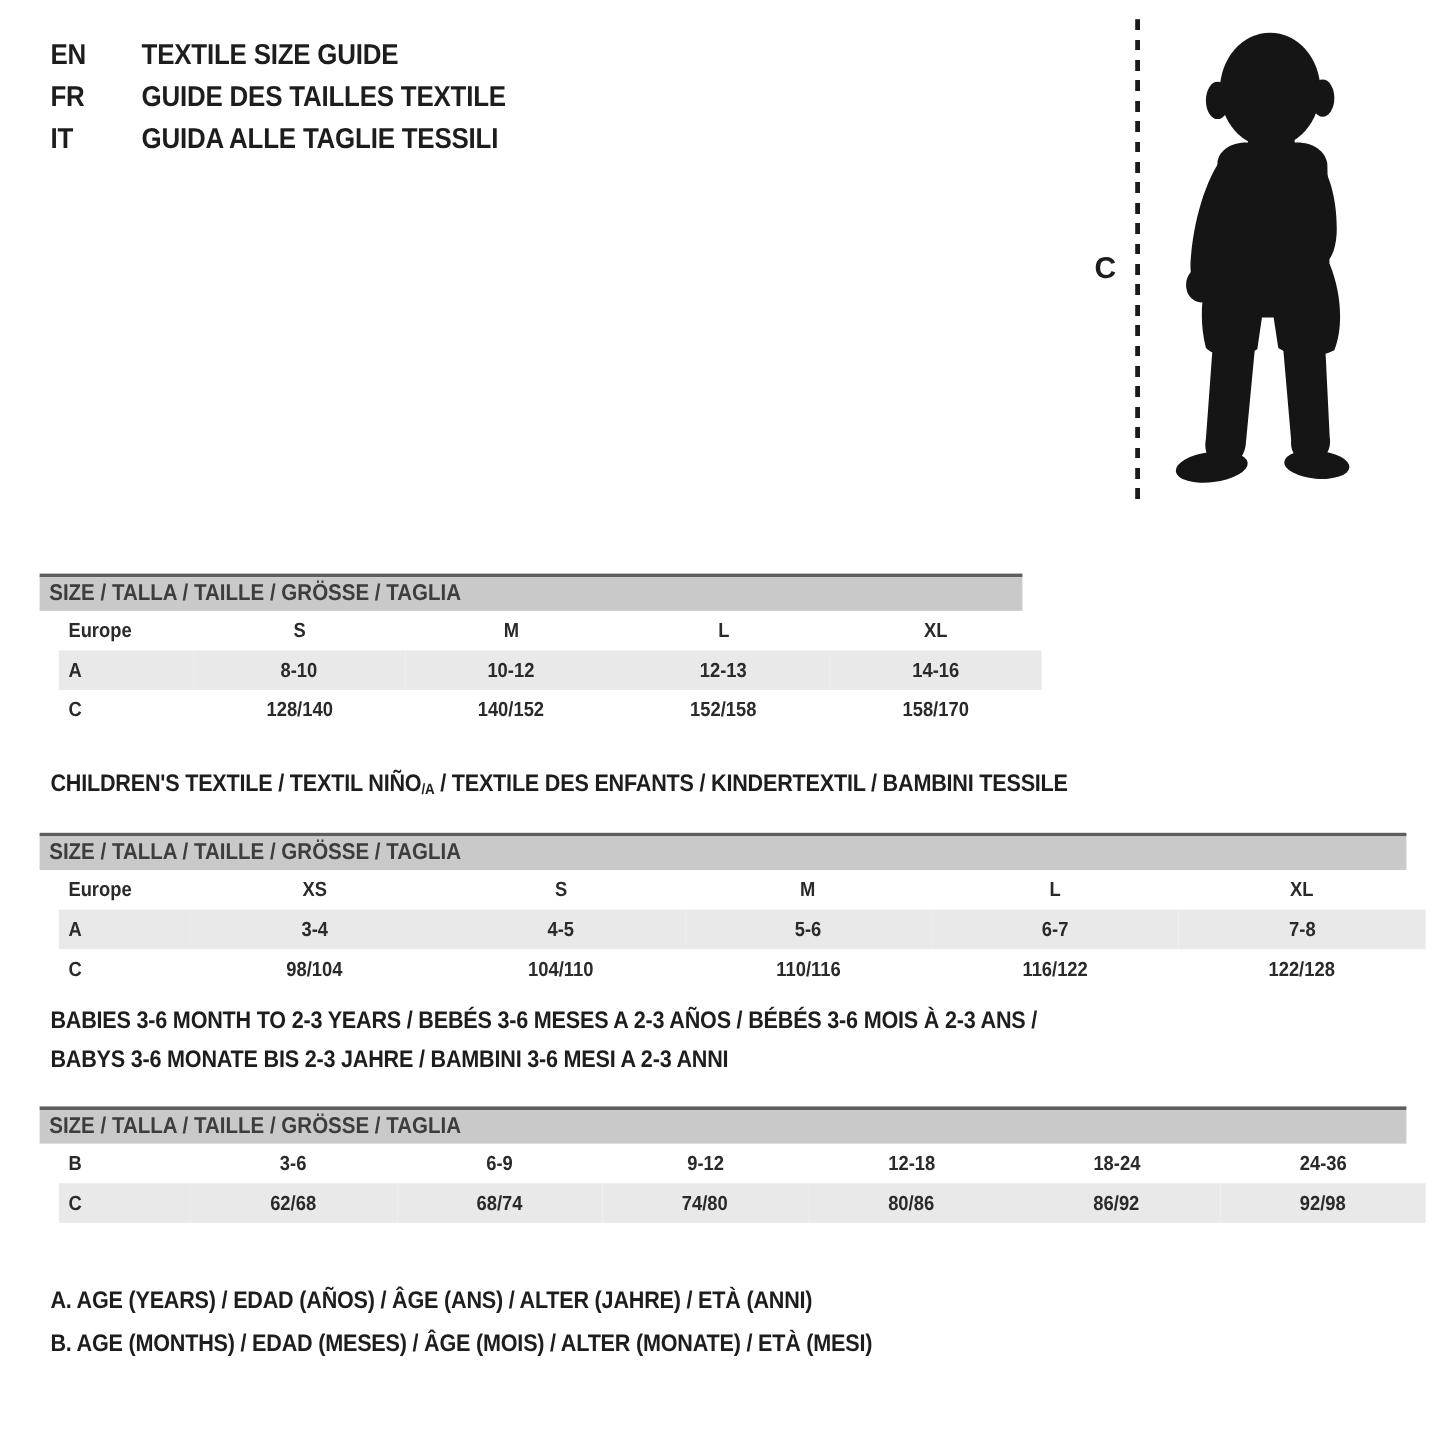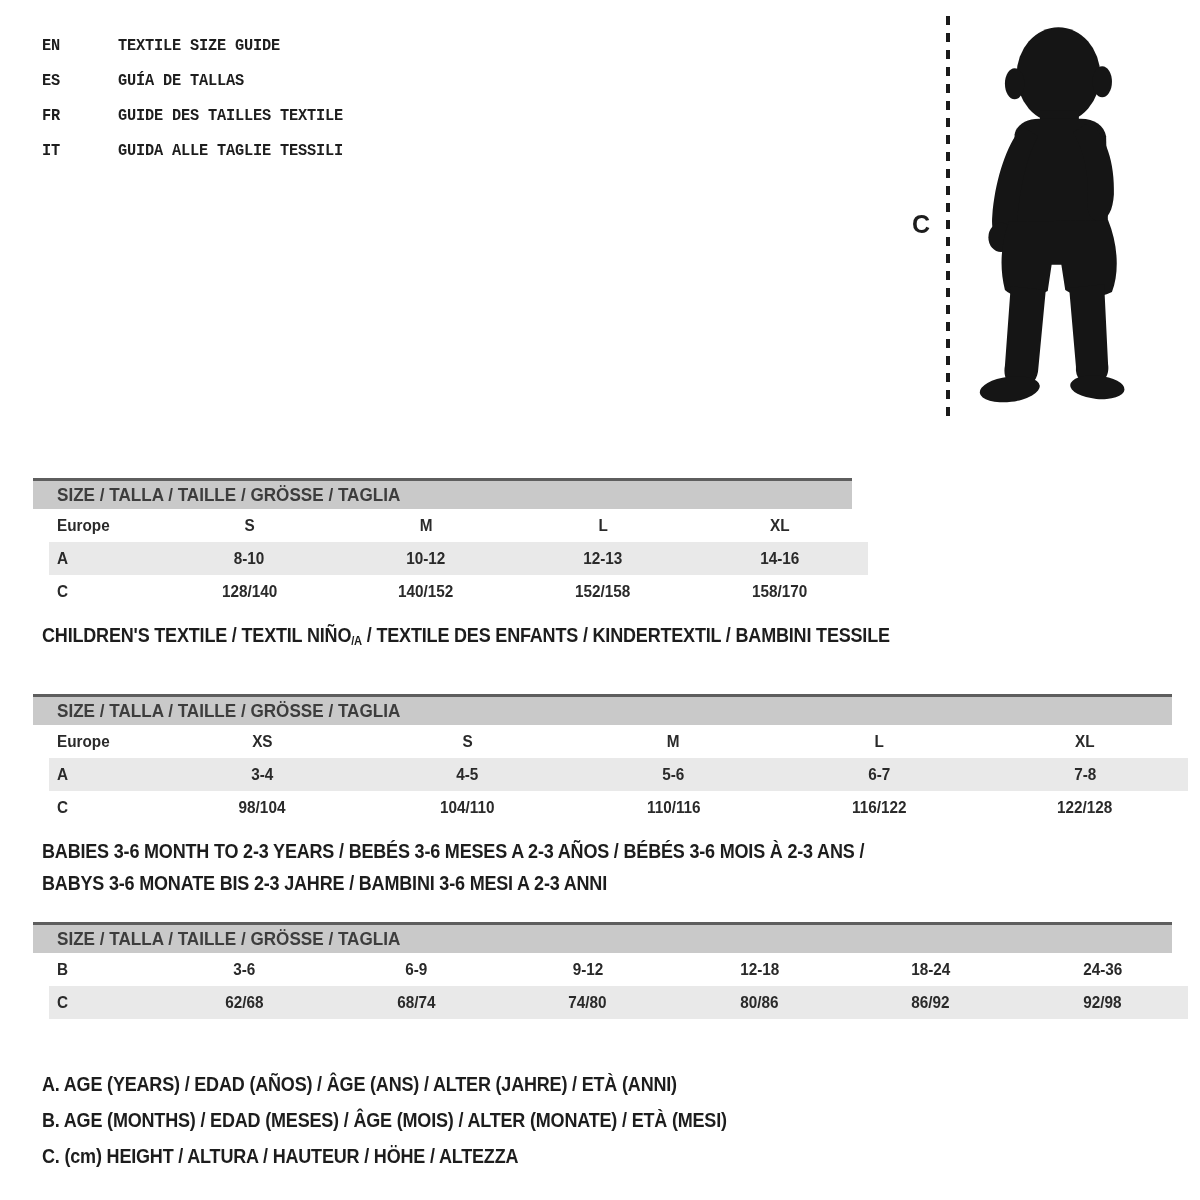--- a/index.html
+++ b/index.html
@@ -6,37 +6,37 @@
   .canvas {
     position:relative; width:1200px; height:1200px; background:#ffffff;
     font-family:"Liberation Sans", sans-serif; color:#1d1d1d; overflow:hidden;
   }
   
   .cx  { display:inline-block; transform:scaleX(.9); transform-origin:0 50%; white-space:nowrap; }
   .cxc { display:inline-block; transform:scaleX(.9); transform-origin:50% 50%; white-space:nowrap; }
 
   
   .langs { position:absolute; left:42px; top:28px; }
-  .lang-row { display:flex; align-items:center; height:35px; font-size:17px; font-weight:700; letter-spacing:-.2px;font-family:Liberation Mono, monospace; }
+  .lang-row { display:flex; align-items:center; height:35px; font-size:24px; font-weight:700; letter-spacing:-.2px; }
   .lang-code { width:76px; flex:0 0 76px; }
 
   
   .dash-line { position:absolute; left:946px; top:16px; width:4px; height:400px;
                background:repeating-linear-gradient(#1a1a1a 0 9px, rgba(0,0,0,0) 9px 17px); }
   .c-label { position:absolute; left:912px; top:210px; font-size:25px; font-weight:700; }
   .baby { position:absolute; left:966px; top:16px; }
 
   
   .sec-title { position:absolute; font-size:20px; font-weight:700; letter-spacing:-.2px; }
   .sub { font-size:.62em; position:relative; top:.28em; }
 
   
   .tbl { position:absolute; border-top:3px solid #5e5e5e; }
   .size-bar { height:28px; background:#c9c9c9; display:flex; align-items:center;
-              padding-left:24px; font-size:19px; font-weight:700; color:#3d3d3d; }
+              padding-left:8px; font-size:19px; font-weight:700; color:#3d3d3d; }
   .tbl table { width:100%; border-collapse:collapse; table-layout:fixed;margin-left:16px; }
   .tbl td { height:33px; font-size:17px; font-weight:700; text-align:center; color:#2a2a2a; padding:0; }
   .tbl td.lbl { text-align:left; padding-left:8px; }
   .tbl tr.shaded { background:#e9e9e9; }
   .tbl-junior   { left:33px; top:478px; width:819px; }
   .tbl-children { left:33px; top:694px; width:1139px; }
   .tbl-babies   { left:33px; top:922px; width:1139px; }
 
   
   .legend { position:absolute; left:42px; top:1066px;text-align:right; }
@@ -44,24 +44,20 @@
 </style>
 </head>
 <body>
 
 <div class="canvas">
 
   <div class="langs">
     <div class="lang-row">
       <span class="lang-code"><span class="cx">EN</span></span>
       <span class="cx">TEXTILE SIZE GUIDE</span>
-    </div>
-    <div class="lang-row">
-      <span class="lang-code"><span class="cx">ES</span></span>
-      <span class="cx">GUÍA DE TALLAS</span>
     </div>
     <div class="lang-row">
       <span class="lang-code"><span class="cx">FR</span></span>
       <span class="cx">GUIDE DES TAILLES TEXTILE</span>
     </div>
     <div class="lang-row">
       <span class="lang-code"><span class="cx">IT</span></span>
       <span class="cx">GUIDA ALLE TAGLIE TESSILI</span>
     </div>
   </div>
@@ -117,21 +113,21 @@
         <td class="lbl"><span class="cx">C</span></td>
         <td><span class="cxc">128/140</span></td>
         <td><span class="cxc">140/152</span></td>
         <td><span class="cxc">152/158</span></td>
         <td><span class="cxc">158/170</span></td>
       </tr>
     </tbody>
       </table>
   </div>
 
-  <div class="sec-title" style="left:42px; top:624px;">
+  <div class="sec-title" style="left:42px; top:642px;">
     <span class="cx"><span>CHILDREN'S TEXTILE / TEXTIL NIÑO</span><span class="sub">/A</span><span> / TEXTILE DES ENFANTS / KINDERTEXTIL / BAMBINI TESSILE</span></span>
   </div>
   <div class="tbl tbl-children">
     <div class="size-bar">
       <span class="cx">SIZE / TALLA / TAILLE / GRÖSSE / TAGLIA</span>
     </div>
     <table>
       <colgroup>
           <col style="width:110px">
           <col>
@@ -212,18 +208,15 @@
       </table>
   </div>
 
   <div class="legend">
     <div class="legend-line">
         <span class="cx">A. AGE (YEARS) / EDAD (AÑOS) / ÂGE (ANS) / ALTER (JAHRE) / ETÀ (ANNI)</span>
       </div>
     <div class="legend-line">
         <span class="cx">B. AGE (MONTHS) / EDAD (MESES) / ÂGE (MOIS) / ALTER (MONATE) / ETÀ (MESI)</span>
       </div>
-    <div class="legend-line">
-        <span class="cx">C. (cm) HEIGHT / ALTURA / HAUTEUR / HÖHE / ALTEZZA</span>
-      </div>
   </div>
 
 </div>
 
 </body></html>

